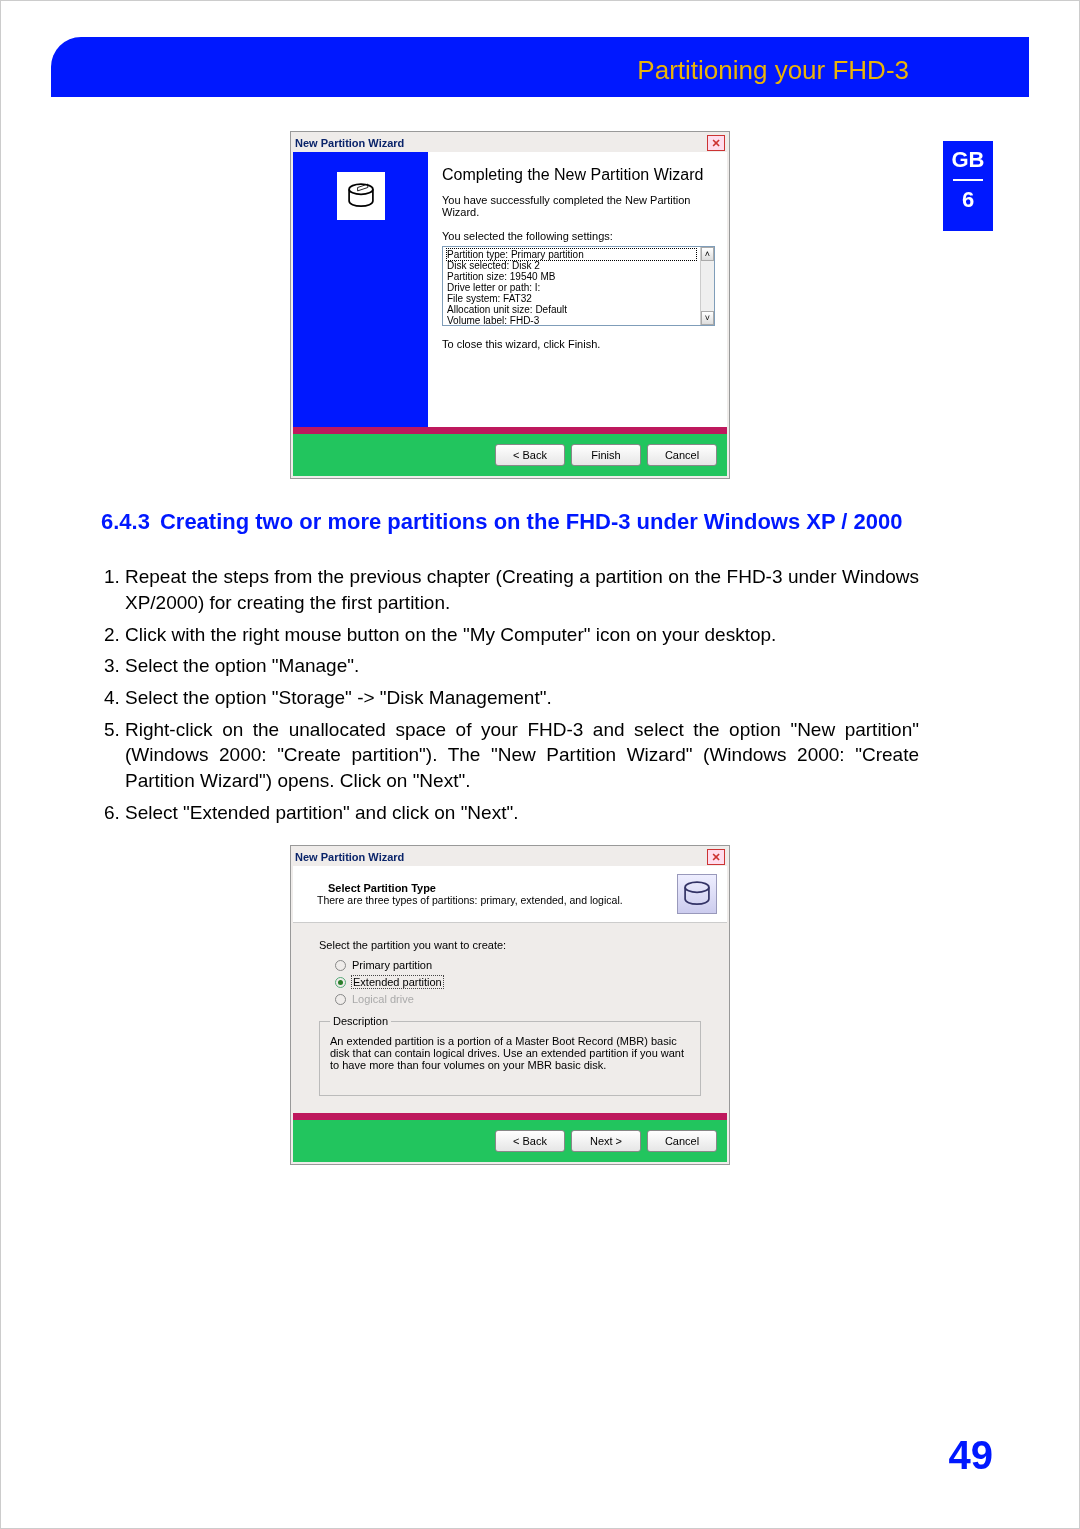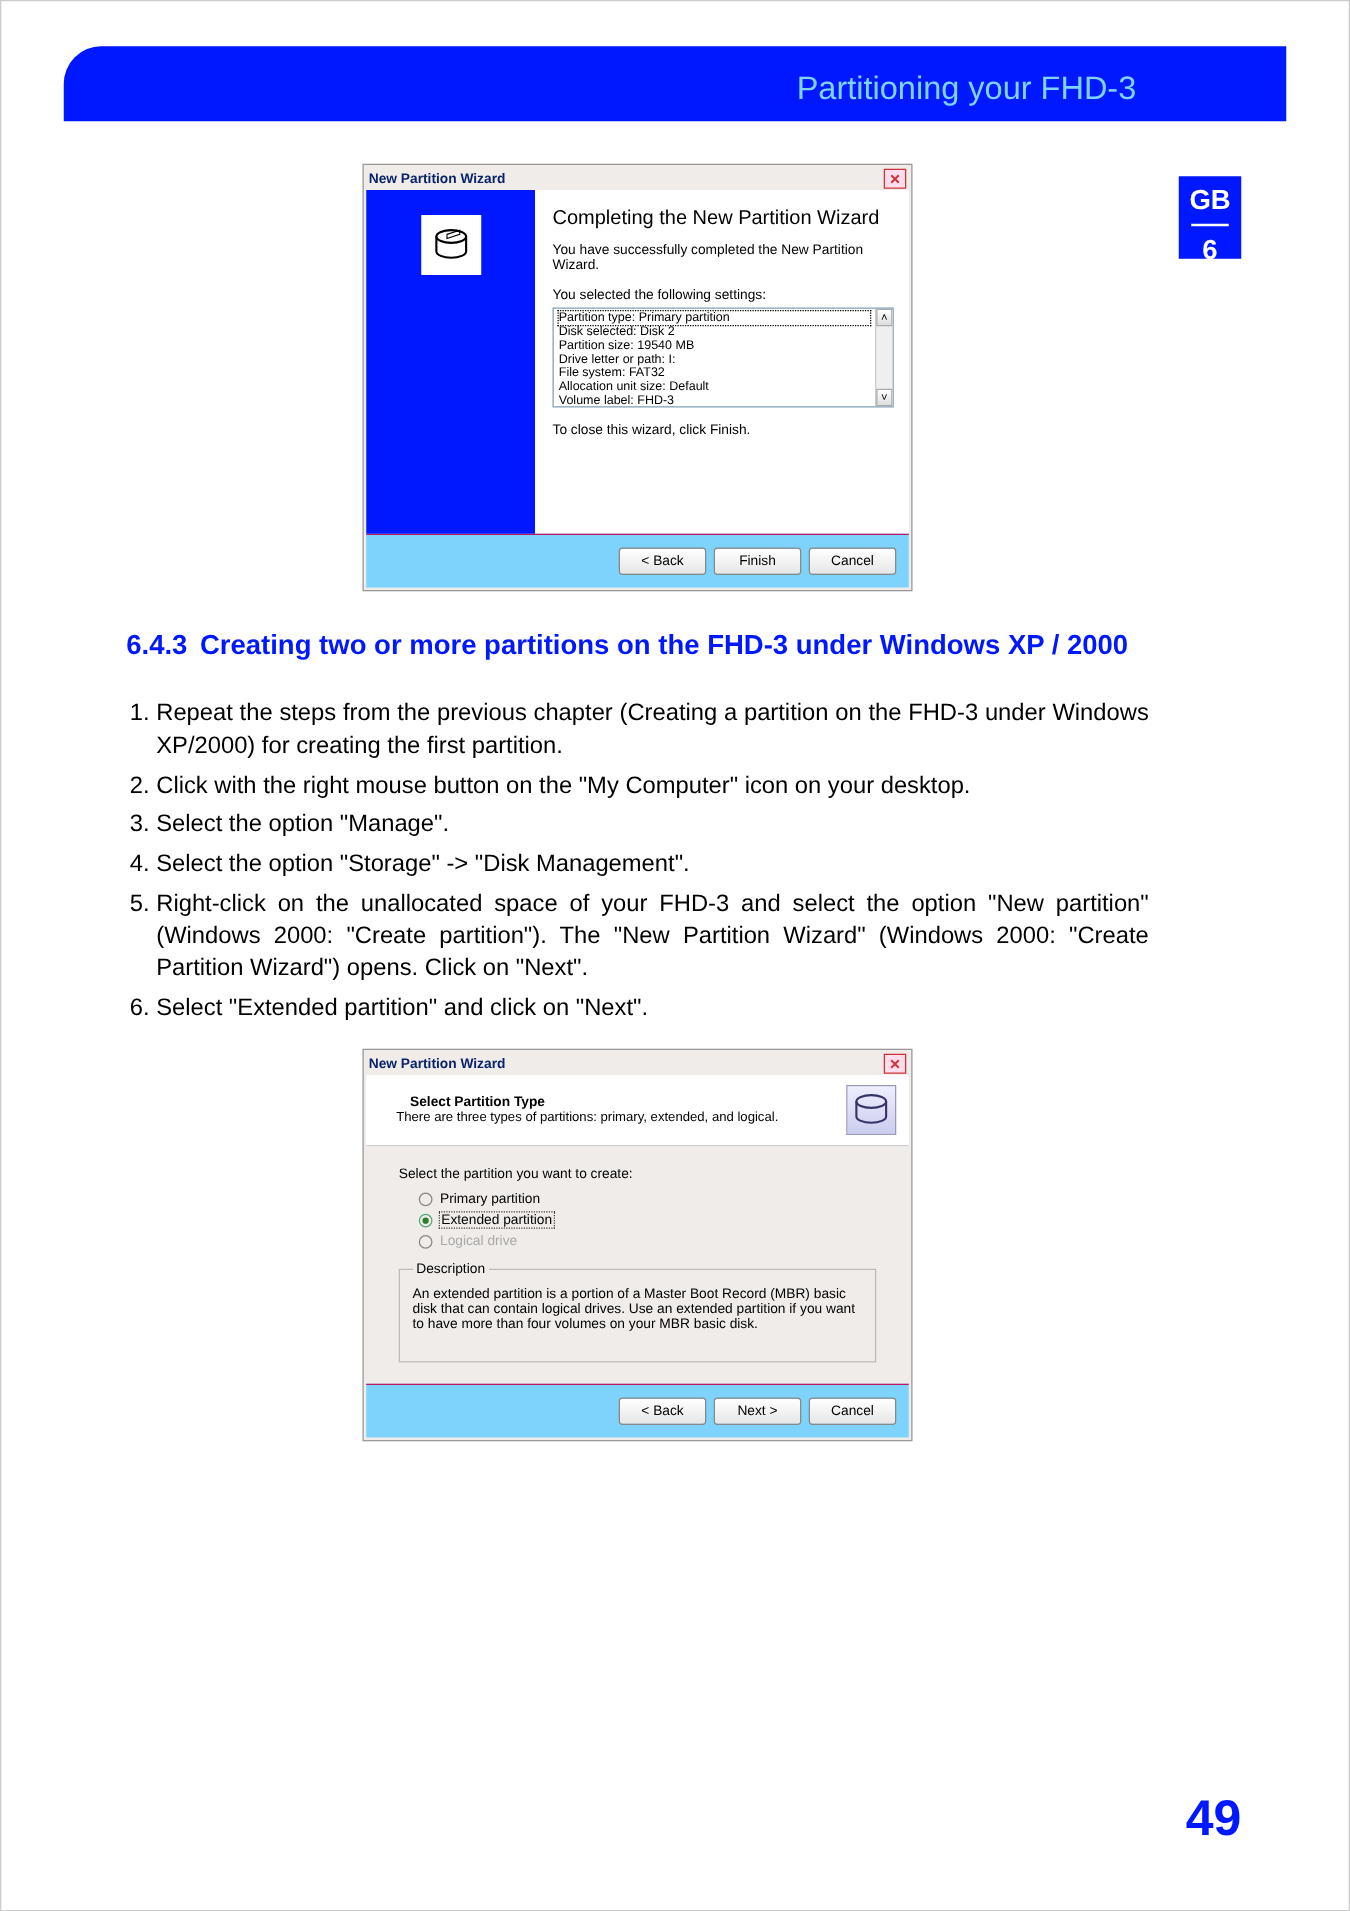--- a/index.html
+++ b/index.html
@@ -24,30 +24,30 @@
     left: 50px;
     right: 50px;
     height: 60px;
     background: #0018ff;
     border-top-left-radius: 30px;
   }
   .header-title {
     position: absolute;
     top: 18px;
     right: 120px;
-    color: #7dd3fc;
+    color: #eab308;
     font-size: 26px;
     font-family: "Segoe UI", sans-serif;
   }
   .side-badge {
     position: absolute;
     right: 86px;
     top: 140px;
     width: 50px;
-    height: 66px;
+    height: 90px;
     background: #0018ff;
     color: #fff;
     text-align: center;
     font-weight: 600;
     font-size: 22px;
     padding: 6px 0;
   }
   .side-badge-hr {
     border: none;
     border-top: 2px solid #fff;
@@ -87,22 +87,22 @@
     border: 1px solid #c33;
     color: #c33;
     display: flex; align-items: center; justify-content: center;
     font-weight: bold;
     background: #fde;
   }
   .wizard .body { background: #fff; border: 0; }
   .wizard .btnrow {
     display: flex; justify-content: flex-end; gap: 6px;
     padding: 10px 10px 10px 0;
-    border-top: 1px solid #be185d;
-    background: #7dd3fc;
+    border-top: 7px solid #be185d;
+    background: #22c55e;
   }
   .wizard .btnrow .btn {
     min-width: 70px; height: 22px;
     background: linear-gradient(#fff,#e6e6e6);
     border: 1px solid #888;
     border-radius: 3px;
     font-size: 11px;
     display: inline-flex; align-items: center; justify-content: center;
   }
 

